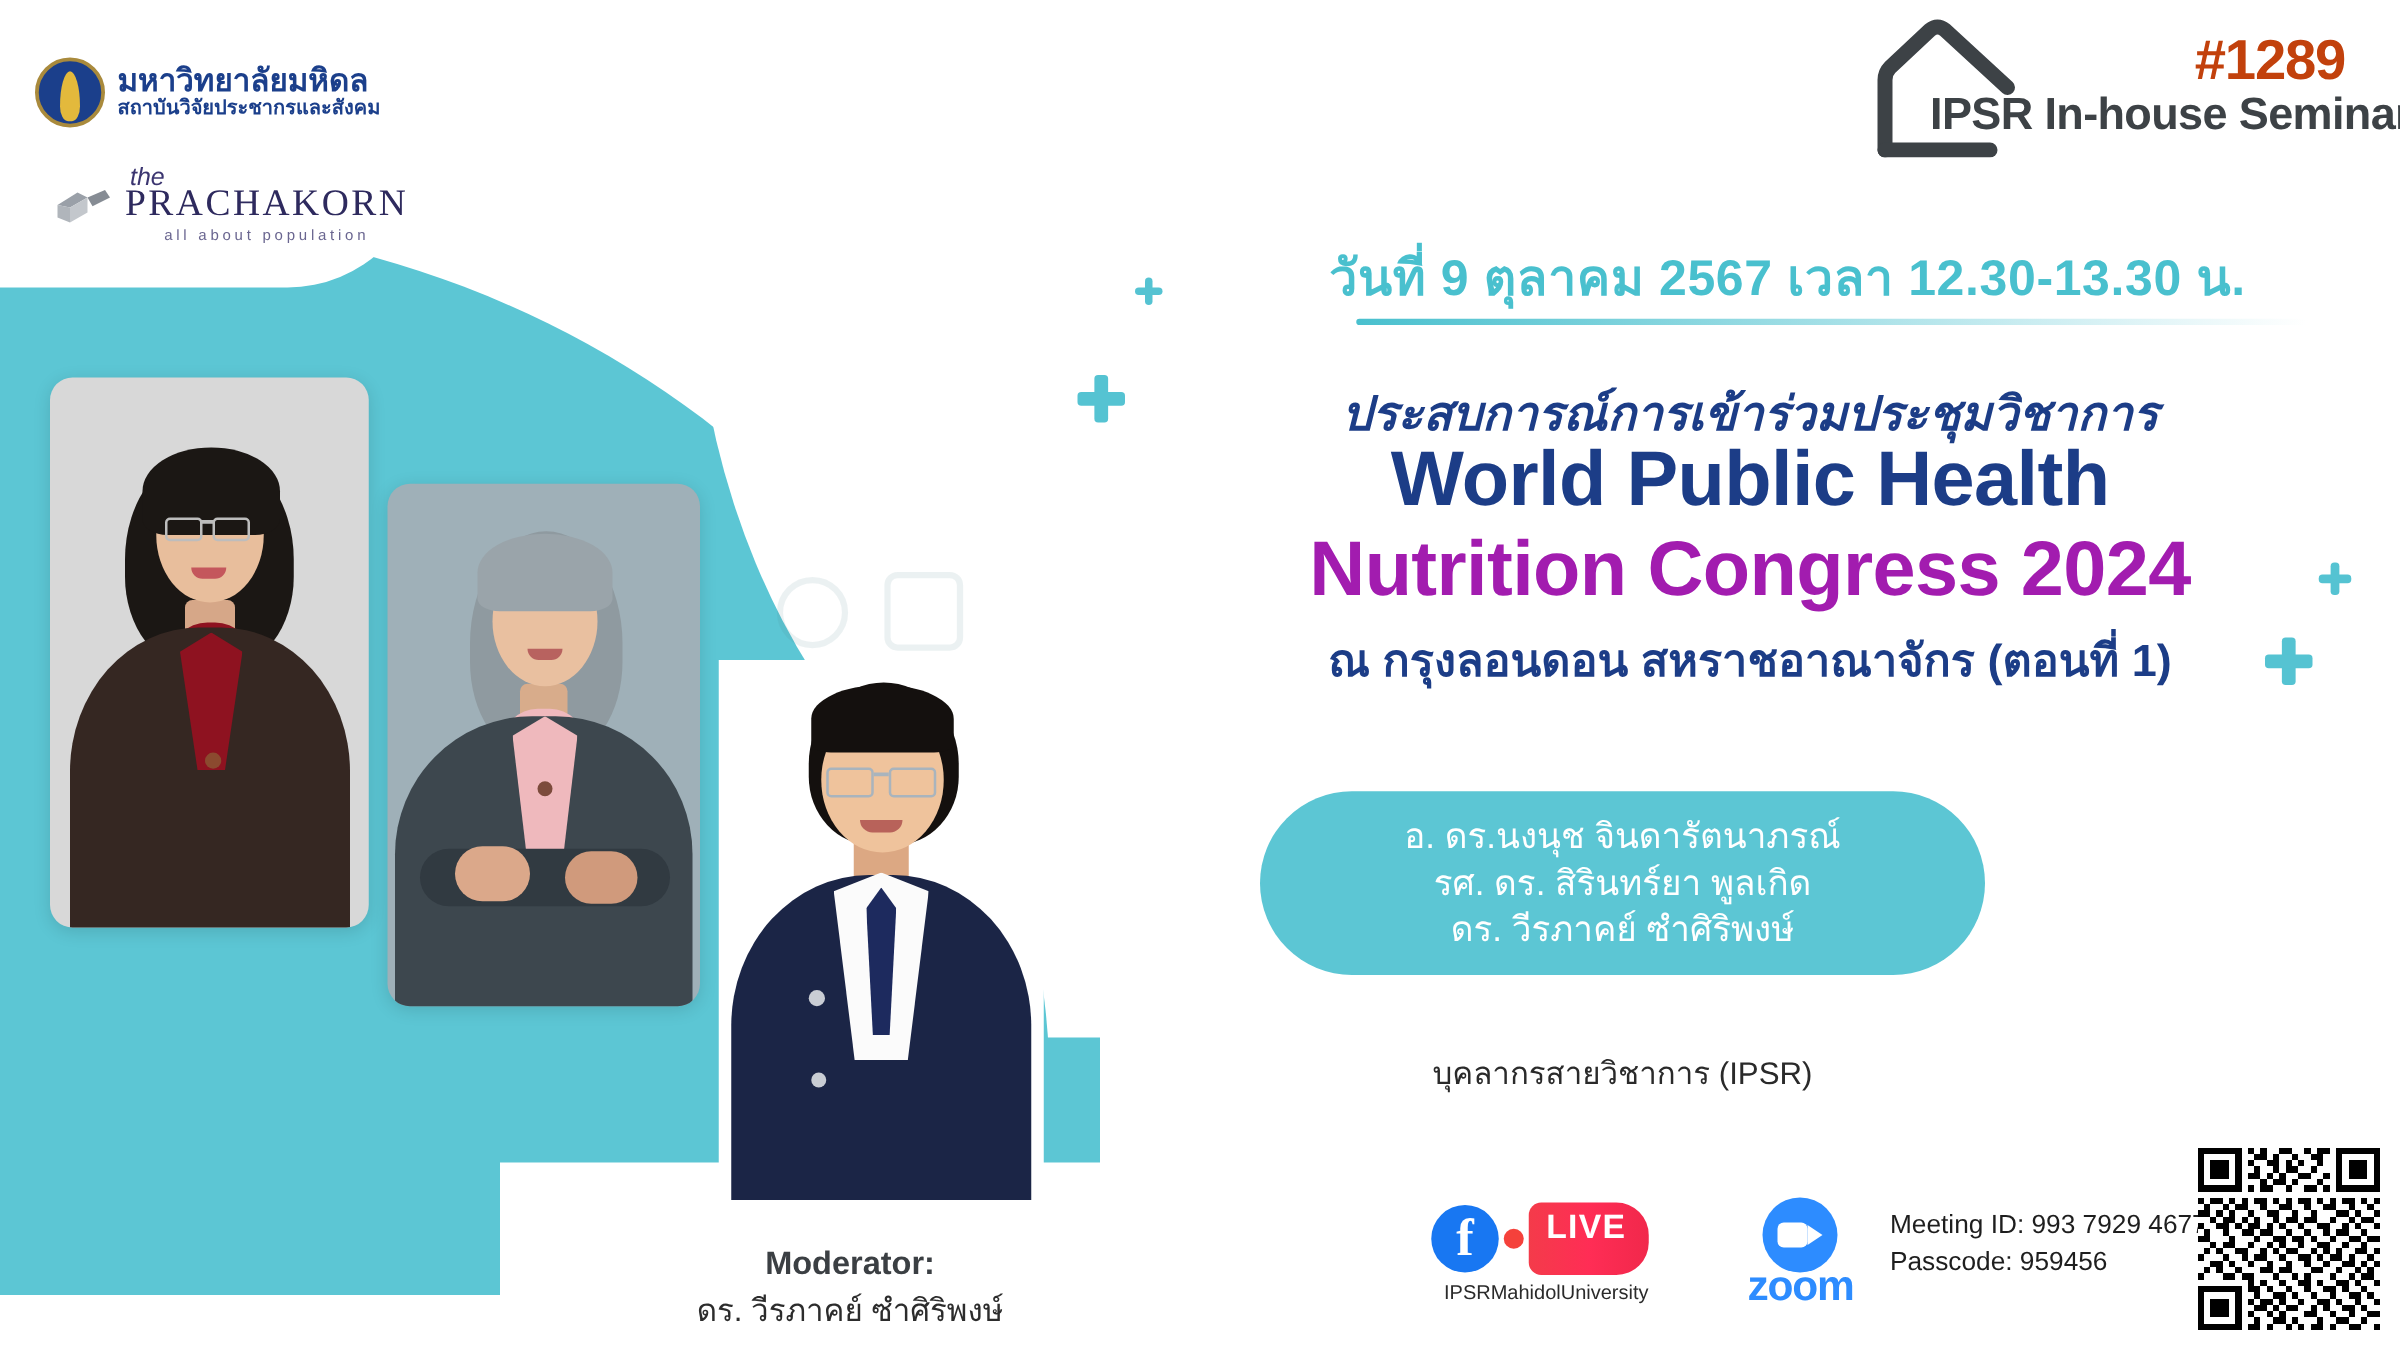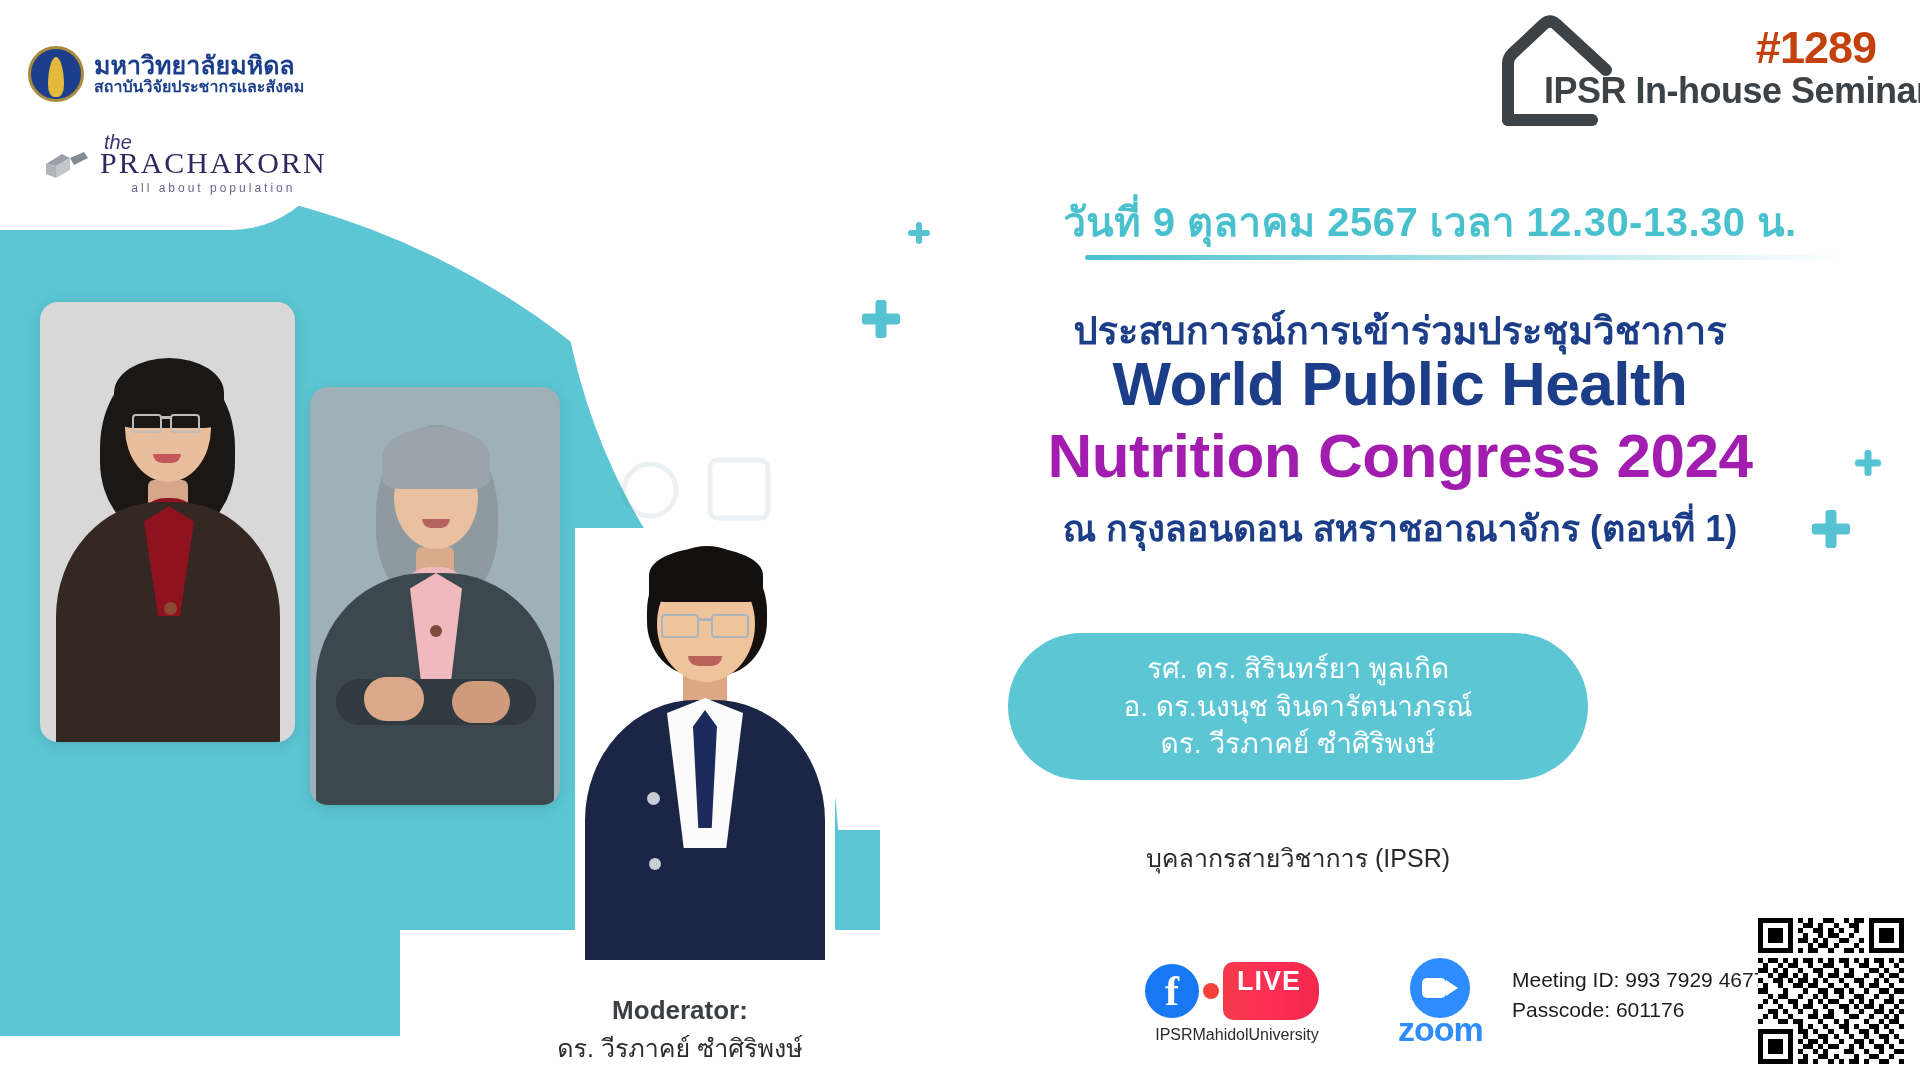--- a/index.html
+++ b/index.html
@@ -94,21 +94,21 @@
                 color:#3D4246; letter-spacing:-.5px; white-space:nowrap; }
 
   
   .right{ position:absolute; left:880px; top:0; width:1040px; height:1080px; z-index:4; }
   .date-line{ position:absolute; left:100px; top:190px; width:900px; text-align:center;
               color:#49C0CE; font-size:40px; font-weight:800; letter-spacing:.5px; }
   .divider{ position:absolute; left:205px; top:255px; width:760px; height:5px;
             background:linear-gradient(to right,#49C0CE,#ffffff); border-radius:3px; }
 
   .title-th1{ position:absolute; left:0px; top:300px; width:1040px; text-align:center;
-              color:#1C3D87; font-size:38px; font-weight:800; }
+              color:#1C3D87; font-size:38px; font-weight:800;font-style:italic; }
   .title-en1{ position:absolute; left:0px; top:348px; width:1040px; text-align:center;
               color:#1C3D87; font-size:62px; font-weight:800; letter-spacing:-.5px; }
   .title-en2{ position:absolute; left:0px; top:420px; width:1040px; text-align:center;
               color:#a21caf; font-size:62px; font-weight:800; letter-spacing:-.5px; }
   .title-th2{ position:absolute; left:0px; top:500px; width:1040px; text-align:center;
               color:#1C3D87; font-size:36px; font-weight:800; }
 
   .speaker-box{ position:absolute; left:128px; top:633px; width:580px; height:147px;
                 background:#5CC6D4; border-radius:74px; display:flex; flex-direction:column;
                 align-items:center; justify-content:center; }
@@ -269,22 +269,22 @@
   <div class="right">
     <div class="date-line">วันที่  9 ตุลาคม 2567 เวลา 12.30-13.30 น.</div>
     <div class="divider"></div>
 
     <div class="title-th1">ประสบการณ์การเข้าร่วมประชุมวิชาการ</div>
     <div class="title-en1">World Public Health</div>
     <div class="title-en2">Nutrition Congress 2024</div>
     <div class="title-th2">ณ กรุงลอนดอน สหราชอาณาจักร (ตอนที่ 1)</div>
 
     <div class="speaker-box">
+      <div>อ. ดร.นงนุช จินดารัตนาภรณ์</div>
       <div>รศ. ดร. สิรินทร์ยา พูลเกิด</div>
-      <div>อ. ดร.นงนุช จินดารัตนาภรณ์</div>
       <div>ดร. วีรภาคย์ ซำศิริพงษ์</div>
     </div>
     <div class="affiliation">บุคลากรสายวิชาการ  (IPSR)</div>
   </div>
 
   <div class="plus" style="left:908px; top:222px; width:22px; height:22px; --t:6px;"></div>
   <div class="plus" style="left:862px; top:300px; width:38px; height:38px; --t:11px;"></div>
   <div class="plus" style="left:1855px; top:450px; width:26px; height:26px; --t:7px;"></div>
   <div class="plus" style="left:1812px; top:510px; width:38px; height:38px; --t:11px;"></div>
 
@@ -304,21 +304,21 @@
     <div class="fb-name">IPSRMahidolUniversity</div>
   </div>
 
   <div class="zoom-block">
     <div class="zoom-ic"></div>
     <div class="zoom-wm">zoom</div>
   </div>
 
   <div class="meeting">
     <div>Meeting ID: 993 7929 4677</div>
-    <div>Passcode: 601176</div>
+    <div>Passcode: 959456</div>
   </div>
 
   <svg class="qr" viewBox="0 0 29 29" shape-rendering="crispEdges">
     <rect width="29" height="29" fill="#fff"></rect>
     <g fill="#000">
       <path d="M0 0h7v7h-7z"></path>
         <path d="M22 0h7v7h-7z"></path>
         <path d="M0 22h7v7h-7z"></path>
     </g>
     <g fill="#fff">

